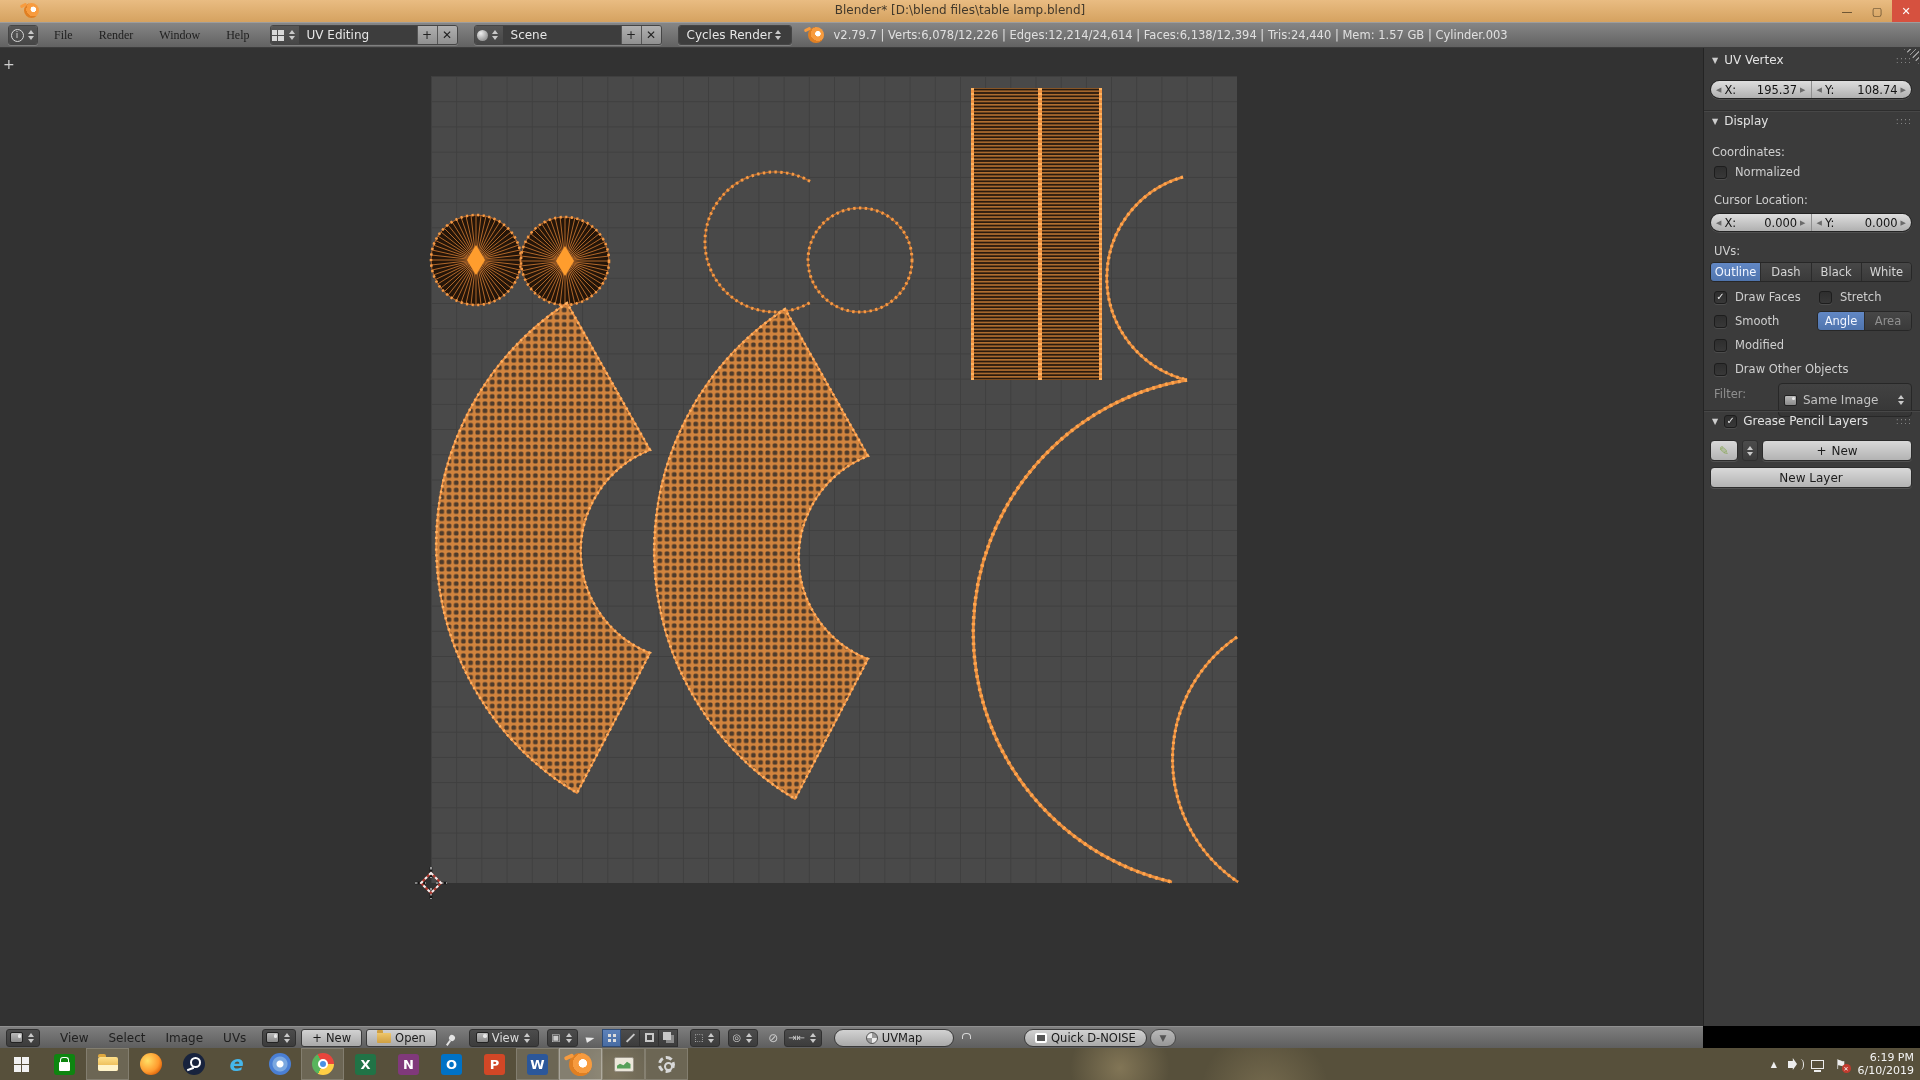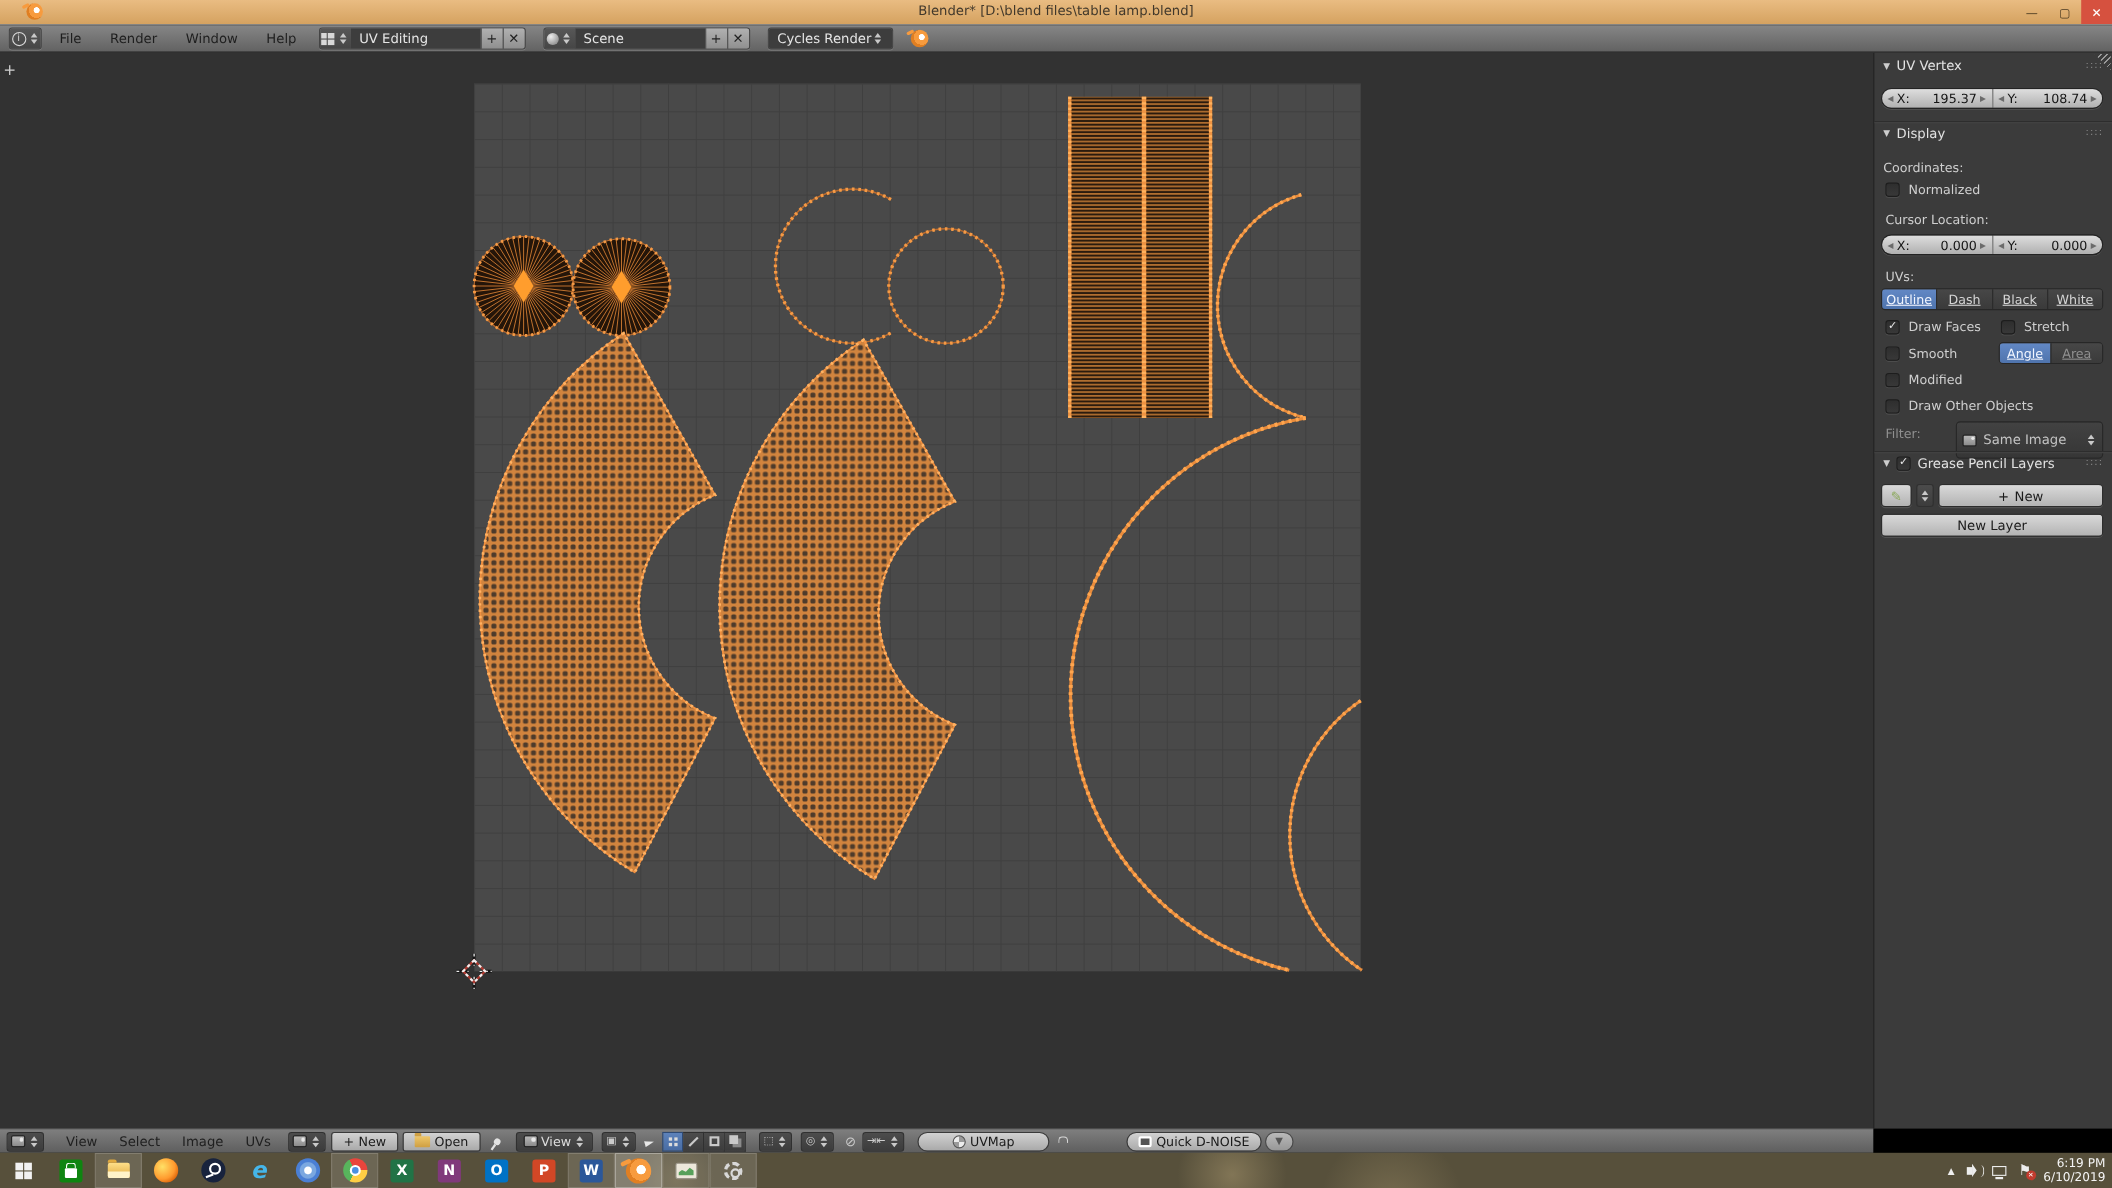--- a/index.html
+++ b/index.html
@@ -21,21 +21,21 @@
   .blogo { width:15px; height:15px; border-radius:50%;
     background:radial-gradient(circle at 62% 42%, #ffffff 0 2.5px, #f79b3e 3px 7px, #e07f22 7px); 
     position:relative; }
   .blogo::before { content:""; position:absolute; left:-4px; top:1px; width:7px; height:3px;
     background:#f79b3e; border-radius:2px; transform:rotate(-25deg); }
 
   
   .menubar { position:absolute; left:0; top:22px; width:1920px; height:26px;
     background:linear-gradient(#868686,#626262); border-top:1px solid #9d9d9d;
     border-bottom:1px solid #3c3c3c; display:flex; align-items:center; font-size:12px; color:#1e1e1e; }
-  .menu-item { padding:3px 2px; margin-left:22px; cursor:default; }
+  .menu-item { padding:3px 2px; margin-left:22px; cursor:default;font-family:Liberation Serif, serif; }
   .menu-item:first-of-type { margin-left:14px; }
 
   .widget { display:flex; align-items:center; height:20px; border-radius:3px; overflow:hidden;
     border:1px solid #454545; box-shadow:0 1px 0 rgba(255,255,255,.18); }
   .w-icon { width:28px; height:20px; background:linear-gradient(#585858,#454545);
     display:flex; align-items:center; justify-content:center; gap:2px; }
   .dd-field { height:20px; background:#3d3d3d; color:#e6e6e6; display:flex; align-items:center;
     padding:0 8px; font-size:12px; }
   .sq-btn { width:20px; height:20px; background:linear-gradient(#b2b2b2,#8e8e8e);
     border-left:1px solid #555; display:flex; align-items:center; justify-content:center;
@@ -82,21 +82,21 @@
     border:1px solid #232323; height:19px; box-shadow:0 1px 0 rgba(255,255,255,.1); }
   .pill .half { flex:1; background:linear-gradient(#dedede,#b0b0b0); color:#141414;
     display:flex; align-items:center; font-size:11.5px; padding:0 5px; gap:3px; }
   .pill .half + .half { border-left:1px solid #8f8f8f; }
   .pill .val { margin-left:auto; }
   .tiny-arr { font-size:7px; color:#6b6b6b; }
 
   .seg { position:absolute; display:flex; border-radius:4px; overflow:hidden;
     border:1px solid #272727; height:20px; }
   .seg .opt { flex:1; background:linear-gradient(#474747,#3a3a3a); color:#d5d5d5;
-    display:flex; align-items:center; justify-content:center; font-size:11.5px;text-decoration:underline; }
+    display:flex; align-items:center; justify-content:center; font-size:11.5px; }
   .seg .opt + .opt { border-left:1px solid #2b2b2b; }
   .seg .opt.sel { background:linear-gradient(#6288c5,#4f74ad); color:#f2f6ff; }
   .seg .opt.dim { color:#909090; }
 
   .cb { width:13px; height:13px; border-radius:3px; background:linear-gradient(#2e2e2e,#383838);
     border:1px solid #1d1d1d; box-shadow:0 1px 0 rgba(255,255,255,.09);
     display:flex; align-items:center; justify-content:center; }
   .cb.checked::after { content:"✓"; color:#e9e9e9; font-size:10px; line-height:1; }
   .cb-row { position:absolute; display:flex; align-items:center; gap:8px; }
 
@@ -277,20 +277,21 @@
         <span class="ud">
             <i class="up"></i>
             <i class="dn"></i>
           </span>
       </div>
     </div>
 
     <div style="margin-left:16px">
         <div class="blogo" style="width:16px;height:16px"></div>
       </div>
+    <span class="stats">v2.79.7 | Verts:6,078/12,226 | Edges:12,214/24,614 | Faces:6,138/12,394 | Tris:24,440 | Mem: 1.57 GB | Cylinder.003</span>
   </div>
 
   <div class="workspace">
 
     <div class="uv-editor">
       <span class="editor-plus">+</span>
       <div class="uv-grid"></div>
 
       <svg class="uv-shapes" viewBox="0 0 806 807">
         <defs>

